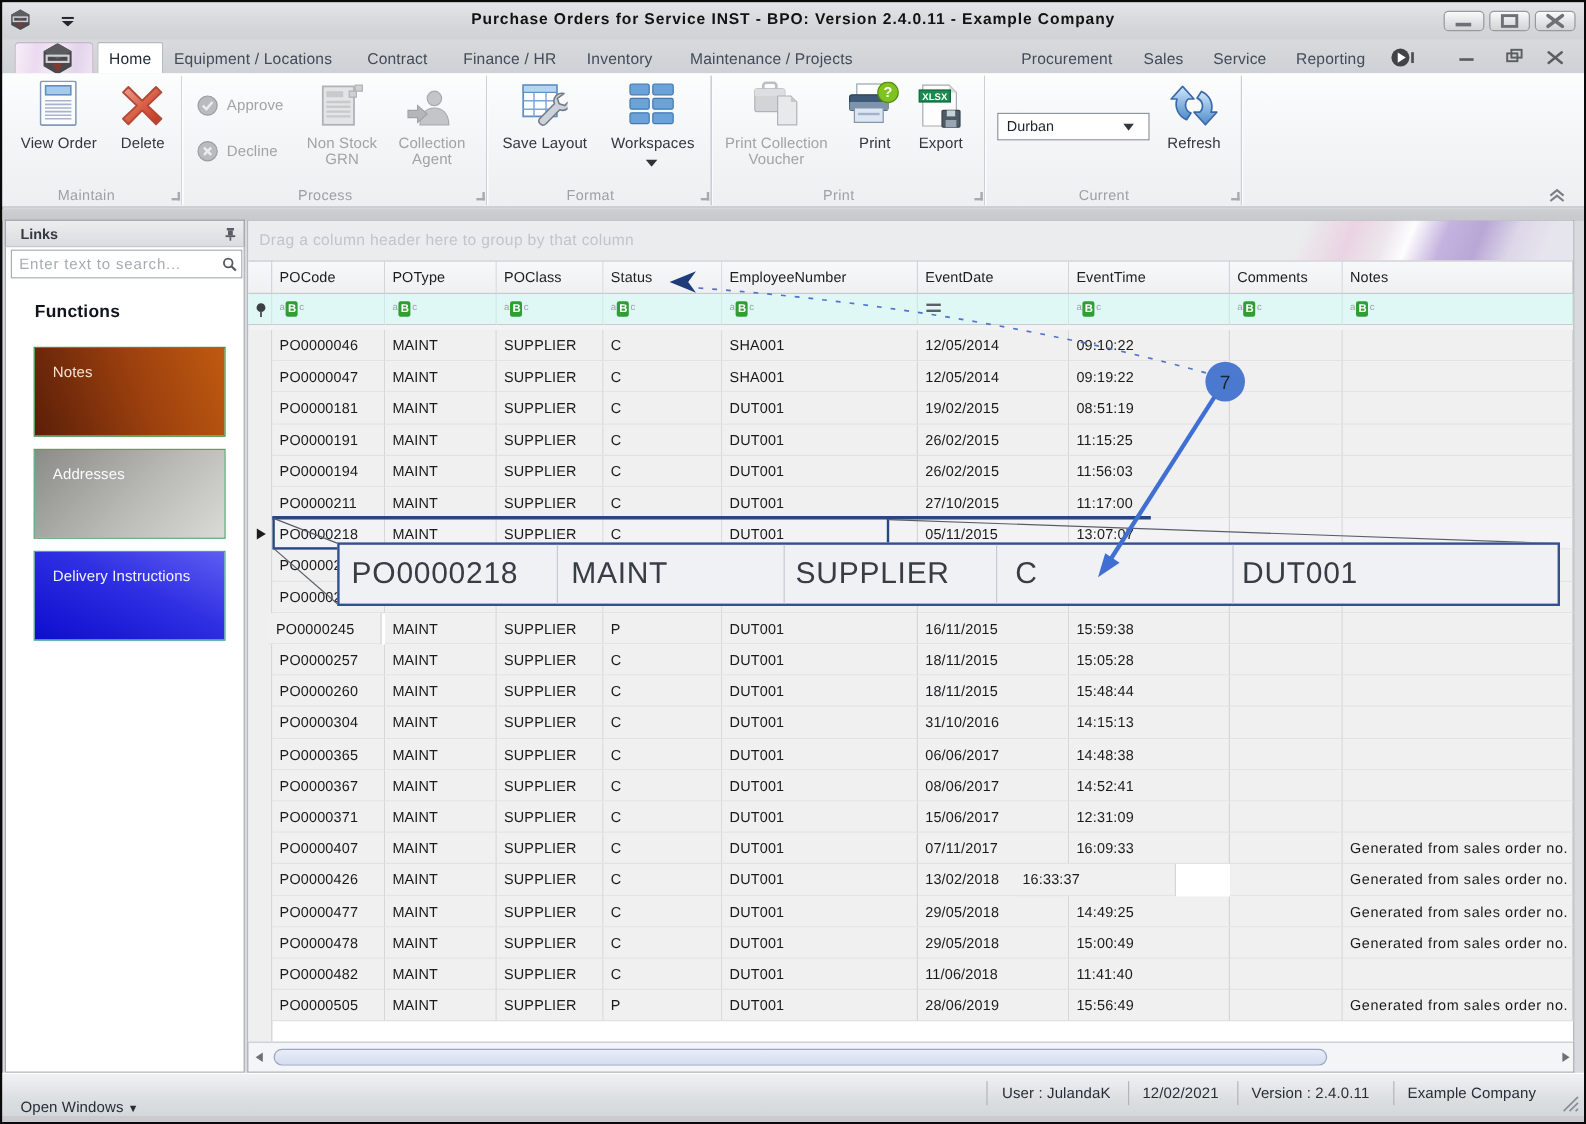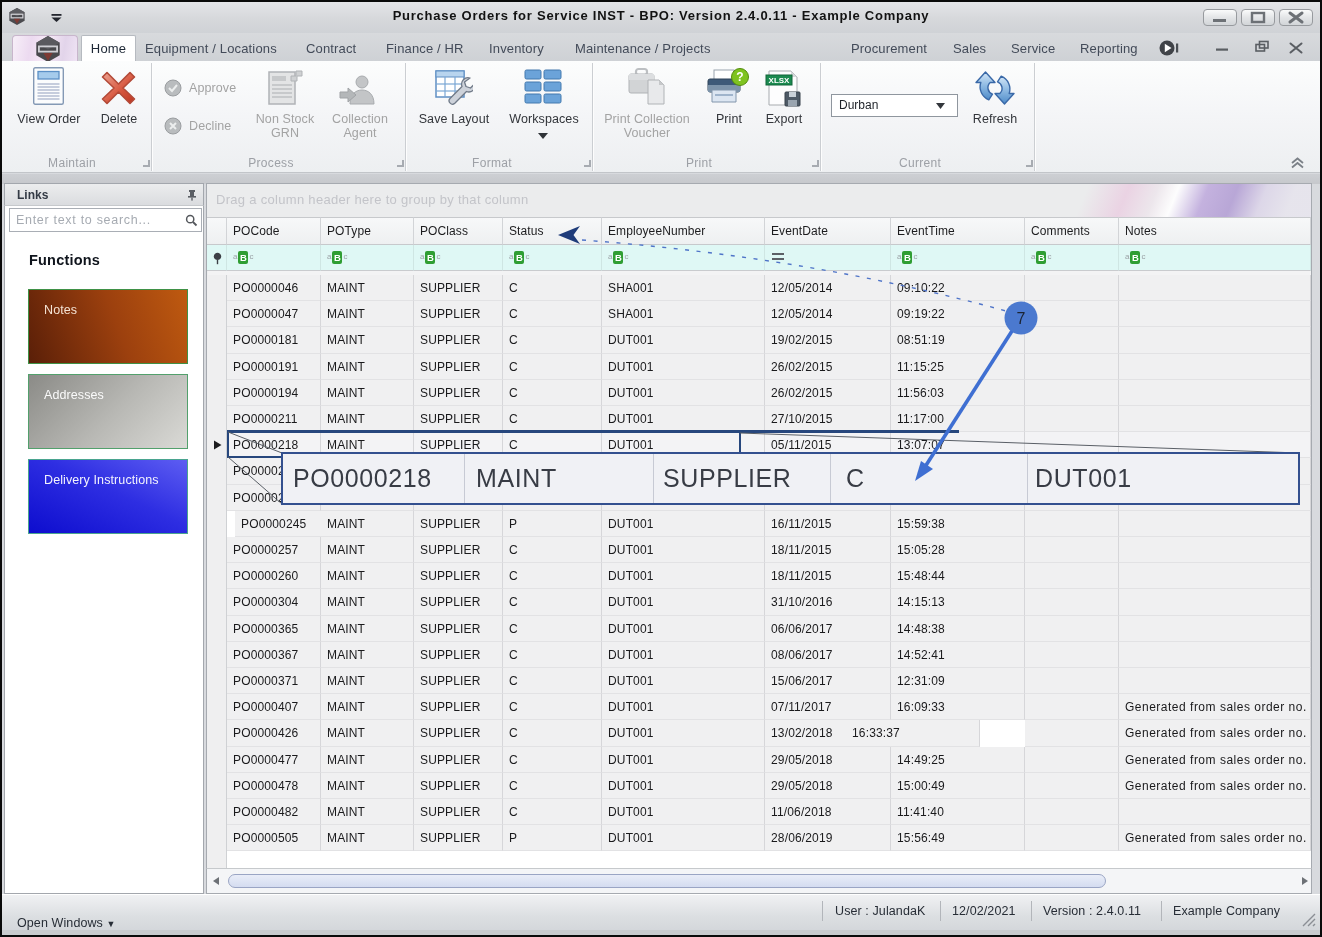--- a/index.html
+++ b/index.html
@@ -460,21 +460,21 @@
 <div class="cell" style="left:1119px;top:458.4px;width:192px;"></div>
 <div class="cell" style="left:227px;top:484.6px;width:94px;">PO0000233</div>
 <div class="cell" style="left:321px;top:484.6px;width:93px;">MAINT</div>
 <div class="cell" style="left:414px;top:484.6px;width:89px;">SUPPLIER</div>
 <div class="cell" style="left:503px;top:484.6px;width:99px;">C</div>
 <div class="cell" style="left:602px;top:484.6px;width:163px;">DUT001</div>
 <div class="cell" style="left:765px;top:484.6px;width:126px;">09/11/2015</div>
 <div class="cell" style="left:891px;top:484.6px;width:134px;">09:12:05</div>
 <div class="cell" style="left:1025px;top:484.6px;width:94px;"></div>
 <div class="cell" style="left:1119px;top:484.6px;width:192px;"></div>
-<div class="cell" style="left:235px;top:510.8px;width:94px;">PO0000245</div>
+<div class="cell" style="left:224px;top:510.8px;width:94px;">PO0000245</div>
 <div class="cell" style="left:321px;top:510.8px;width:93px;">MAINT</div>
 <div class="cell" style="left:414px;top:510.8px;width:89px;">SUPPLIER</div>
 <div class="cell" style="left:503px;top:510.8px;width:99px;">P</div>
 <div class="cell" style="left:602px;top:510.8px;width:163px;">DUT001</div>
 <div class="cell" style="left:765px;top:510.8px;width:126px;">16/11/2015</div>
 <div class="cell" style="left:891px;top:510.8px;width:134px;">15:59:38</div>
 <div class="cell" style="left:1025px;top:510.8px;width:94px;"></div>
 <div class="cell" style="left:1119px;top:510.8px;width:192px;"></div>
 <div class="cell" style="left:227px;top:537.0px;width:94px;">PO0000257</div>
 <div class="cell" style="left:321px;top:537.0px;width:93px;">MAINT</div>

